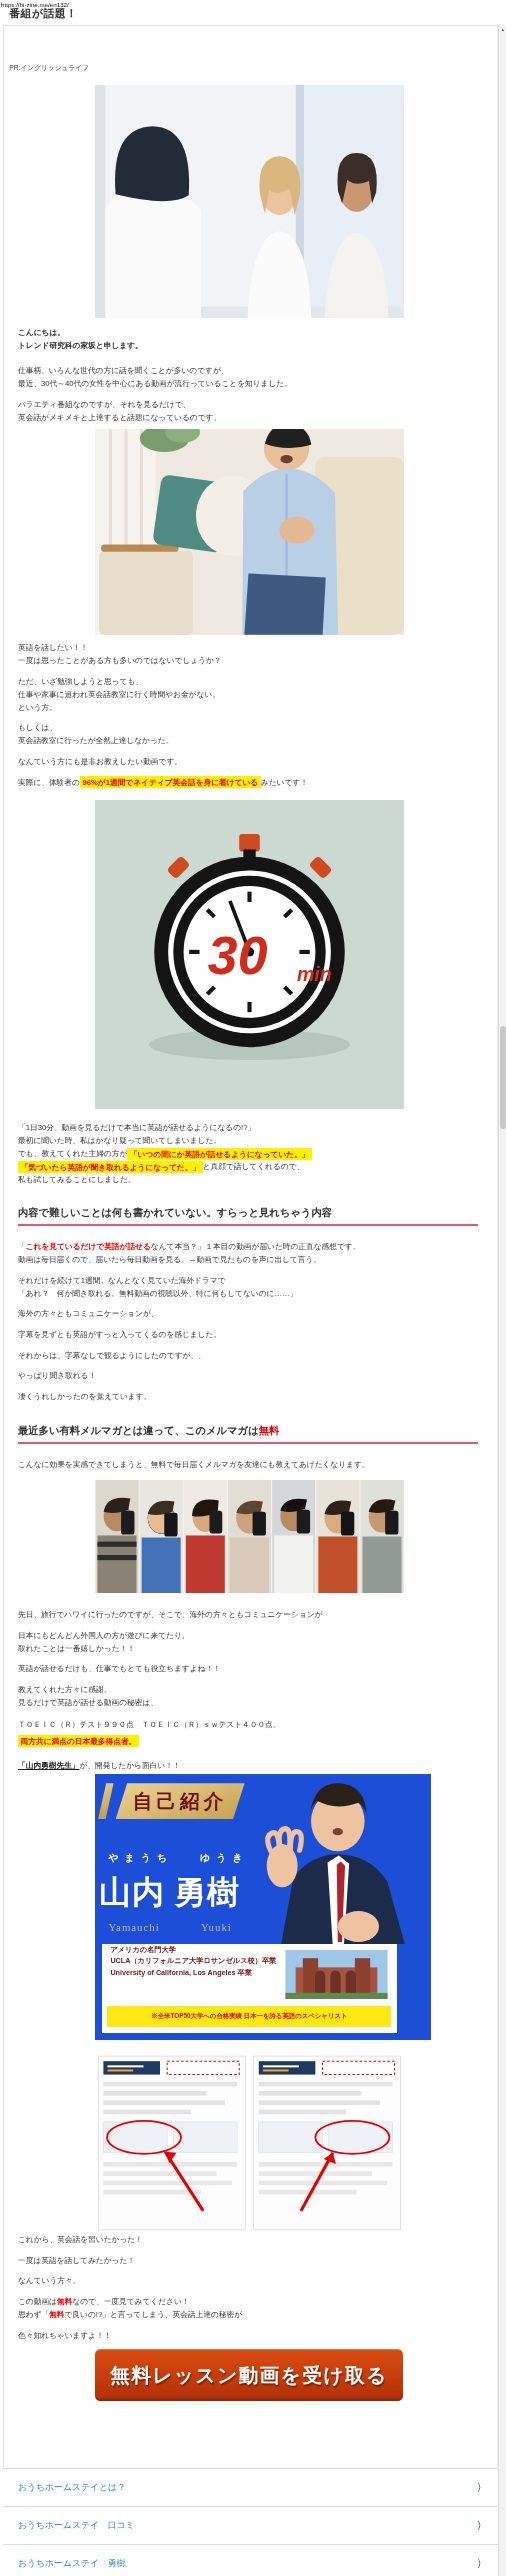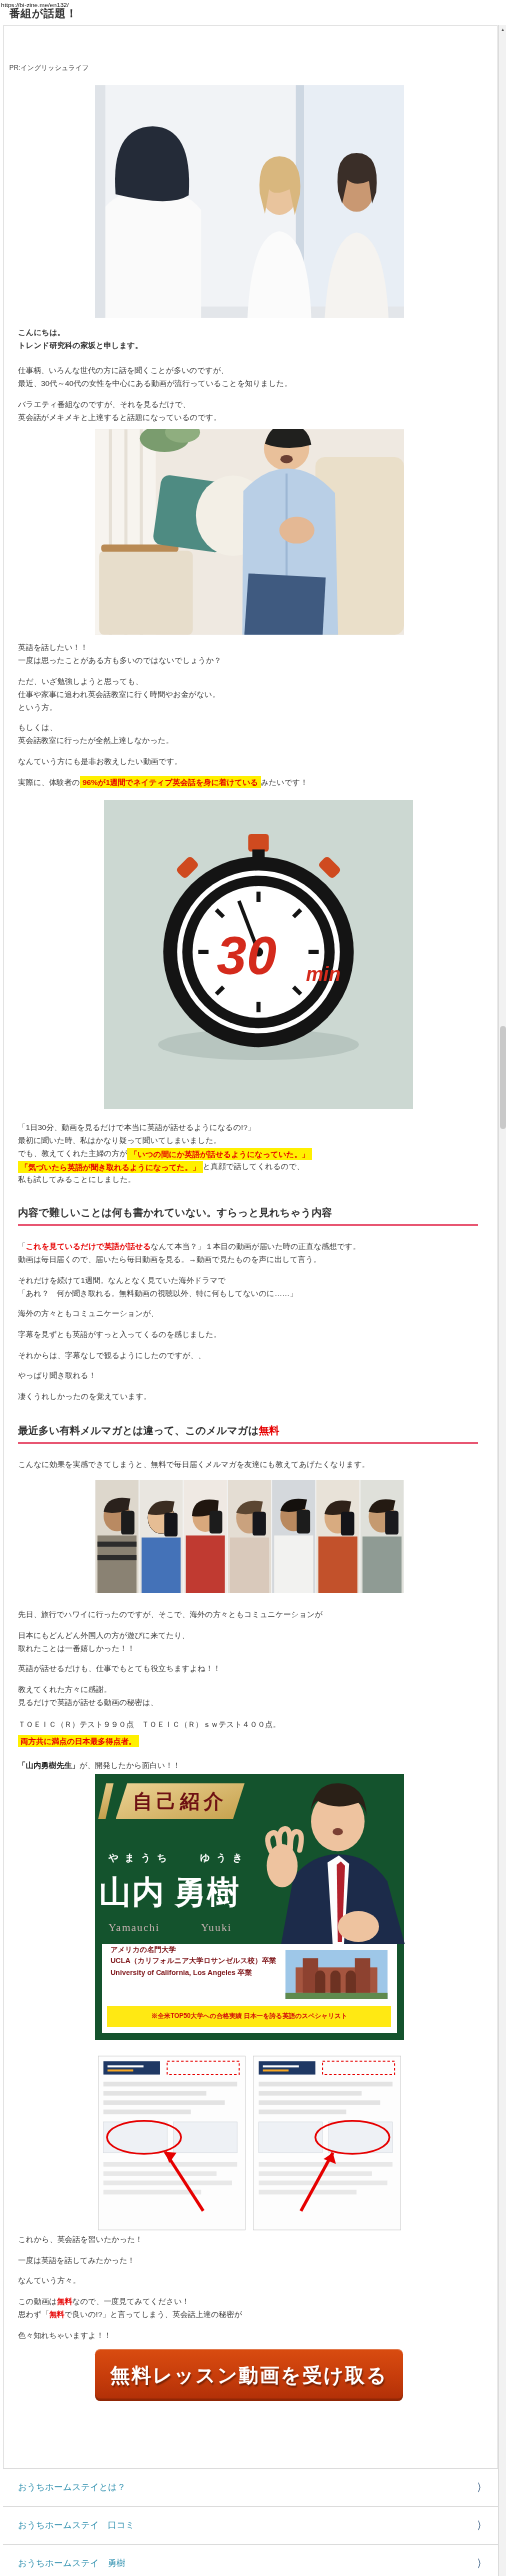--- a/index.html
+++ b/index.html
@@ -15,30 +15,30 @@
   
   .line-top{top:25px;left:2.6px;width:495px;height:0.5px;background:#e3e3e3;}
   .line-left{top:25px;left:2.6px;width:0.5px;height:2554px;background:#e3e3e3;}
   .line-right{top:25px;left:497px;width:0.5px;height:2554px;background:#e9e9e9;}
   
   .txt{left:18px;width:466px;}
   .tl{min-height:13px;line-height:13px;font-size:7.7px;color:#333;}
   .tl.blank{min-height:7.7px;height:7.7px;line-height:7.7px;}
   .hl{background:#fff000;color:#e60000;font-weight:700;padding:1.5px 2.6px;}
   .r{color:#e60000;font-weight:700;}
-  .b{font-weight:700;color:#222;}
+  .b{font-weight:700;color:#222;text-decoration:underline;}
   
   .sec-h{left:18px;width:460px;}
   .sec-h .tl{font-size:10.3px;line-height:13.4px;font-weight:700;color:#333;}
   .sec-h .rule{margin-top:4.6px;height:1.5px;background:#e85672;}
   
   .img{left:95px;width:309px;overflow:hidden;background:#f3f3f3;}
   .img svg{display:block;}
   
-  .card{left:95px;top:1774px;width:309px;height:266px;background:#14532d;}
+  .card{left:95px;top:1774px;width:336px;height:266px;background:#1d4ed8;}
   .card .serif{font-family:"Liberation Serif",serif;}
   .gold-slash{position:absolute;top:9.3px;left:3.1px;width:15.5px;height:36px;
     background:linear-gradient(160deg,#e8cc8a,#bf9a45);clip-path:polygon(52% 0,100% 0,48% 100%,0 100%);}
   .gold-banner{position:absolute;top:9.3px;left:20.6px;width:129px;height:36px;
     background:linear-gradient(160deg,#ecd394,#c6a14d);
     clip-path:polygon(9% 0,100% 0,91% 100%,0 100%);
     display:flex;align-items:center;justify-content:center;}
   .gold-banner span{font-family:"Liberation Serif",serif;font-size:19.6px;font-weight:700;color:#6e1113;letter-spacing:4.1px;}
   .furi{position:absolute;color:#fff;font-size:9.8px;letter-spacing:6.2px;font-weight:700;text-align:center;}
   .jname{position:absolute;color:#fff;font-size:32px;font-weight:700;letter-spacing:1px;}
@@ -149,21 +149,21 @@
     <div class="tl"><span>という方。</span></div>
     <div class="tl blank">&nbsp;</div>
     <div class="tl"><span>もしくは、</span></div>
     <div class="tl"><span>英会話教室に行ったが全然上達しなかった。</span></div>
     <div class="tl blank">&nbsp;</div>
     <div class="tl"><span>なんていう方にも是非お教えしたい動画です。</span></div>
     <div class="tl blank">&nbsp;</div>
     <div class="tl"><span>実際に、体験者の</span><span class="hl">96%が1週間でネイティブ英会話を身に着けている</span><span>みたいです！</span></div>
   </div>
 
-<div class="abs img" style="top:800px;height:309px;margin-left:9px;">
+<div class="abs img" style="top:800px;height:309px;">
   <svg width="309" height="309" viewBox="0 0 600 600">
     <rect width="600" height="600" fill="#ccd8d2"></rect>
     <ellipse cx="300" cy="475" rx="195" ry="30" fill="#b7c5bf"></ellipse>
     <rect x="280" y="66" width="40" height="34" rx="6" fill="#cf4a1f"></rect>
     <rect x="288" y="96" width="24" height="20" fill="#141414"></rect>
     <rect x="142" y="118" width="40" height="26" rx="8" transform="rotate(-45 162 131)" fill="#cf4a1f"></rect>
     <rect x="418" y="118" width="40" height="26" rx="8" transform="rotate(45 438 131)" fill="#cf4a1f"></rect>
     <circle cx="300" cy="295" r="185" fill="#141414"></circle>
     <circle cx="300" cy="295" r="158" fill="#ffffff"></circle>
     <circle cx="300" cy="295" r="148" fill="#141414"></circle>

